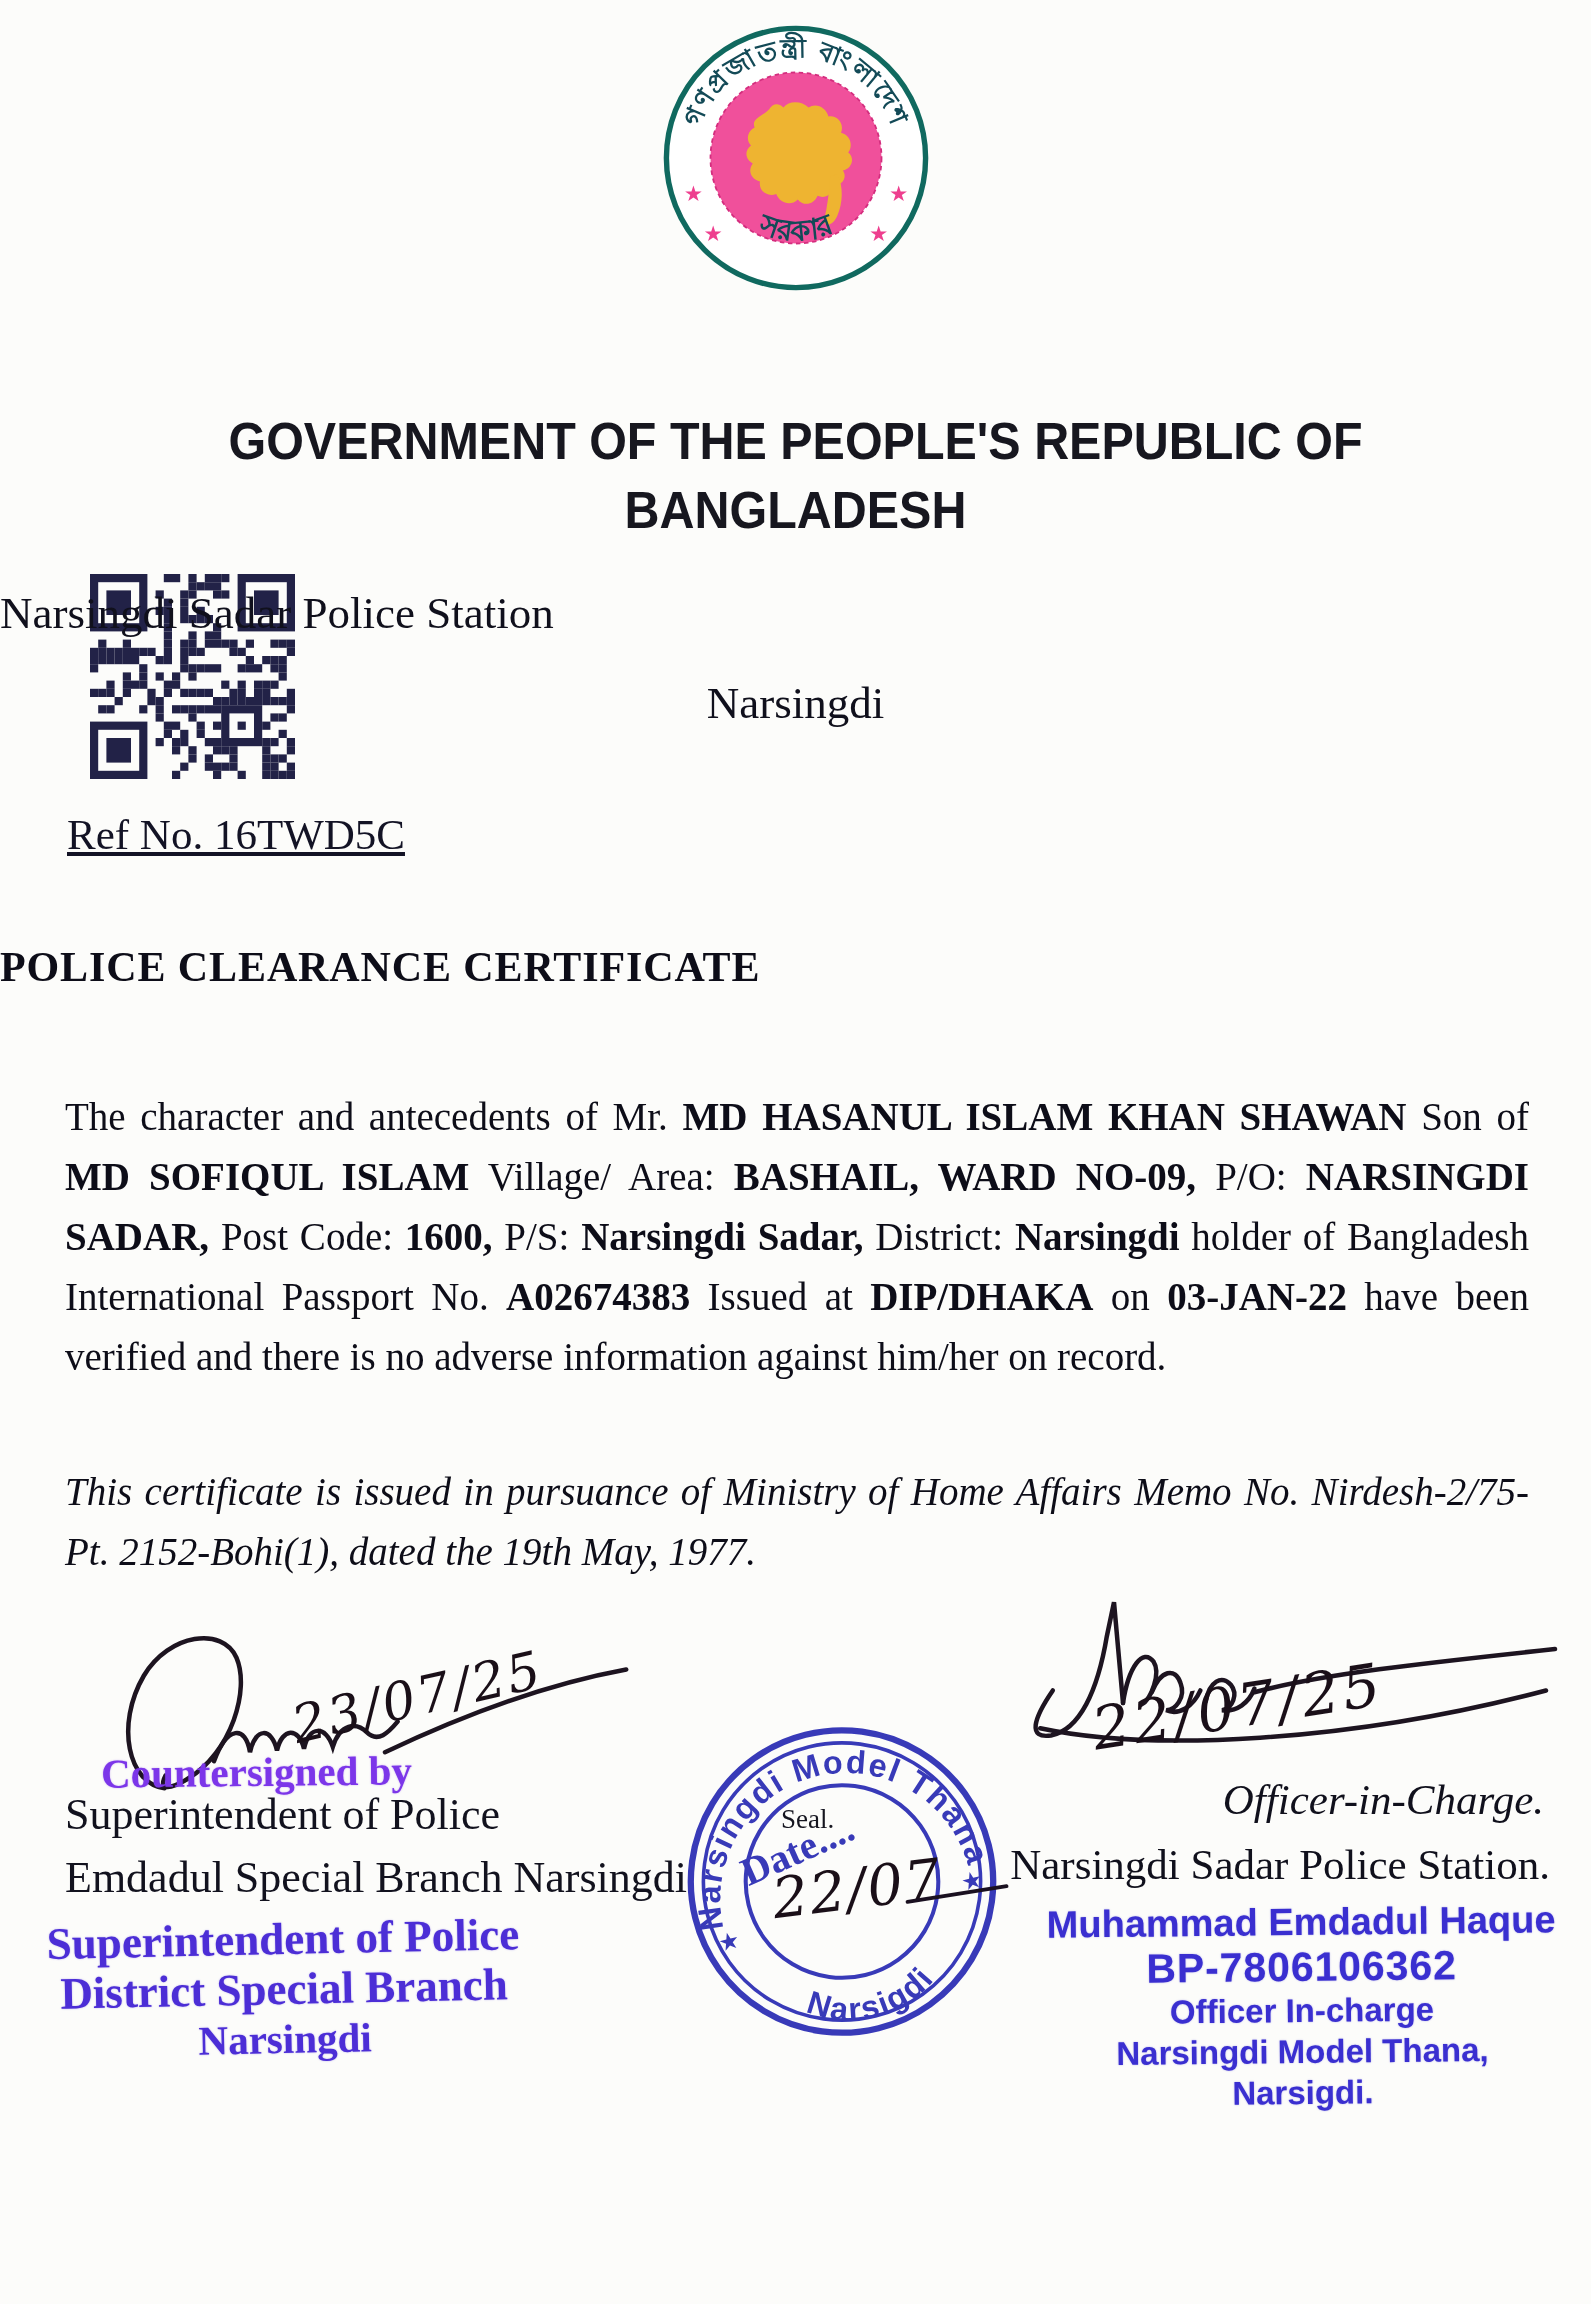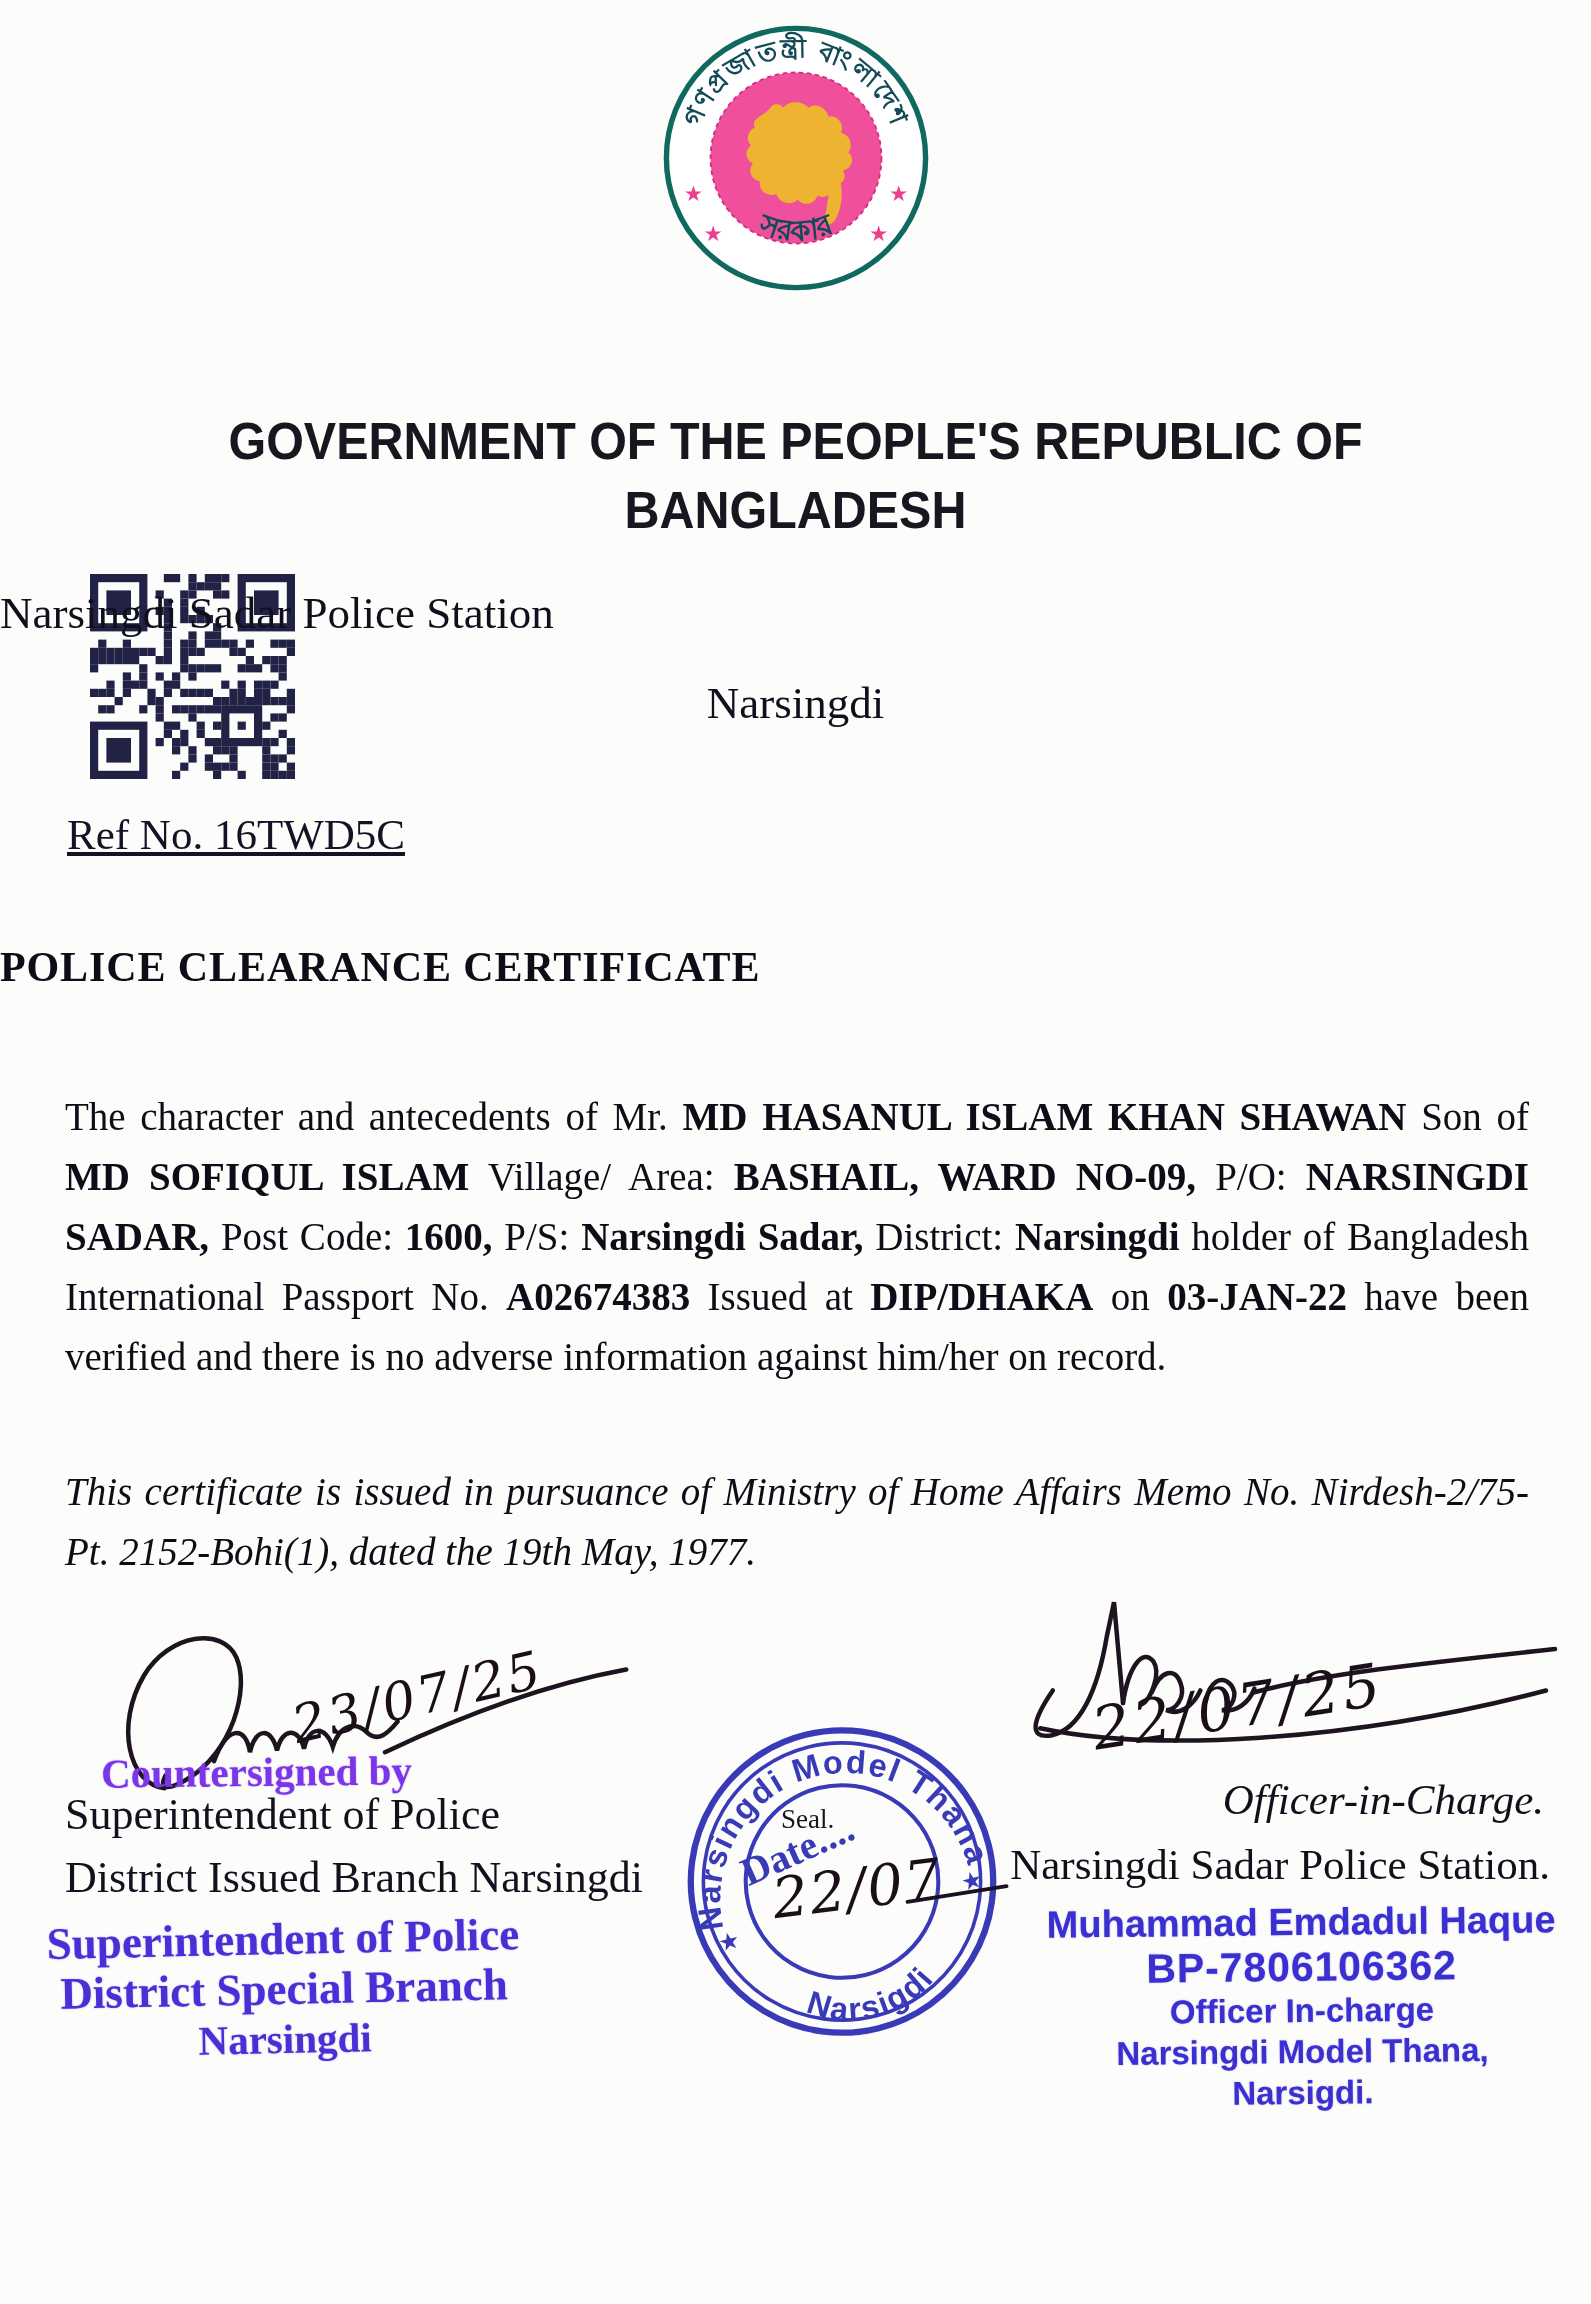--- a/index.html
+++ b/index.html
@@ -318,21 +318,21 @@
   <div class="abs" style="left:79px;top:1617px;">
     <svg width="576" height="203" viewBox="0 0 640 225" fill="none" stroke="#1d1420" stroke-width="5" stroke-linecap="round">
       <path d="M 95,190 C 55,185 40,120 72,65 C 100,18 160,10 175,45 C 190,80 170,150 120,180 C 100,192 88,192 96,176"></path>
       <path d="M 150,160 C 165,120 185,120 190,150 C 196,122 214,122 220,148 C 226,122 244,122 250,146 C 256,120 274,120 282,144 C 290,118 308,116 320,128 C 332,140 344,128 354,116"></path>
       <path d="M 340,150 C 420,112 510,76 608,58"></path>
     </svg>
   </div>
   <div class="abs hand hand-left">23/07/25</div>
   <div class="abs countersigned">Countersigned by</div>
   <div class="abs sp-line1">Superintendent of Police</div>
-  <div class="abs sp-line2">District Issued Branch Narsingdi</div>
+  <div class="abs sp-line2">Emdadul Special Branch Narsingdi</div>
   <div class="abs stamp-left">
     <div class="l1">Superintendent of Police</div>
     <div class="l2">District Special Branch</div>
     <div class="l3">Narsingdi</div>
   </div>
 
   <div class="abs seal-label">Seal.</div>
   <div class="abs" style="left:671px;top:1697px;opacity:.93;">
     <svg width="342" height="369" viewBox="0 0 380 410">
       <defs>

